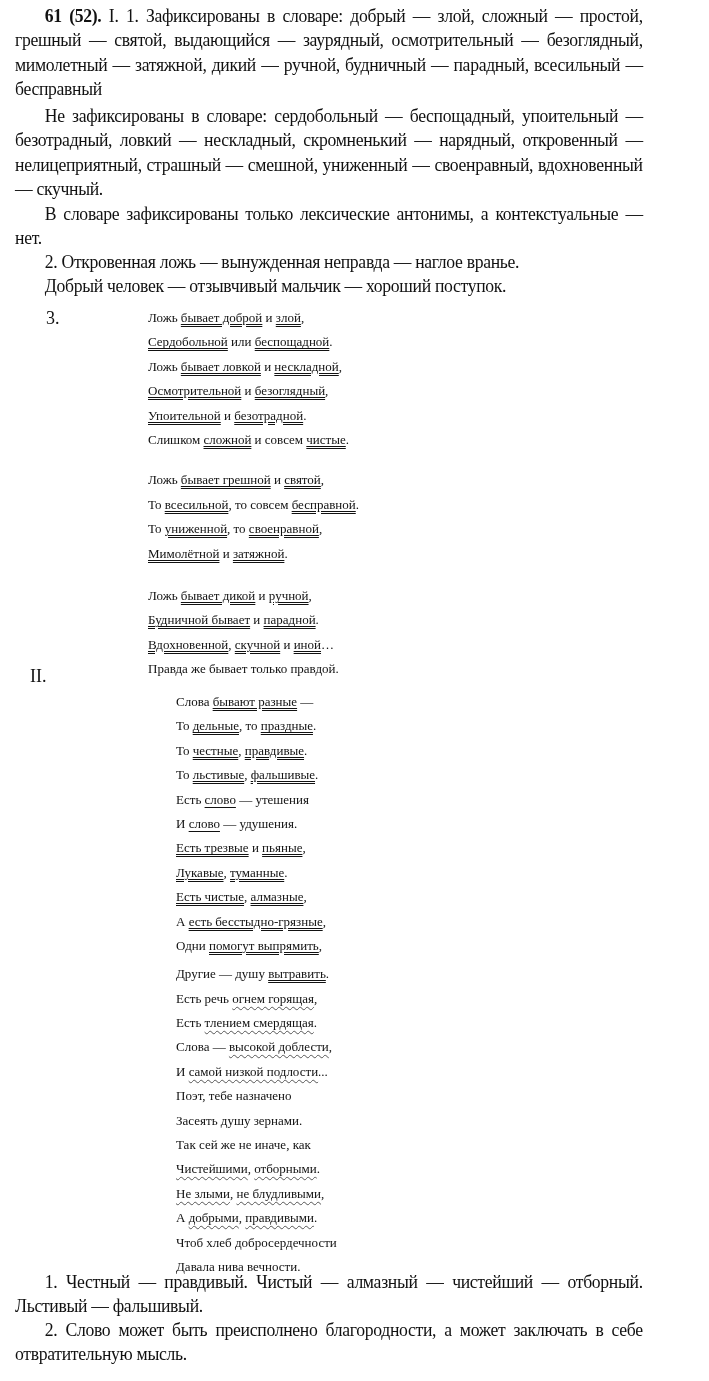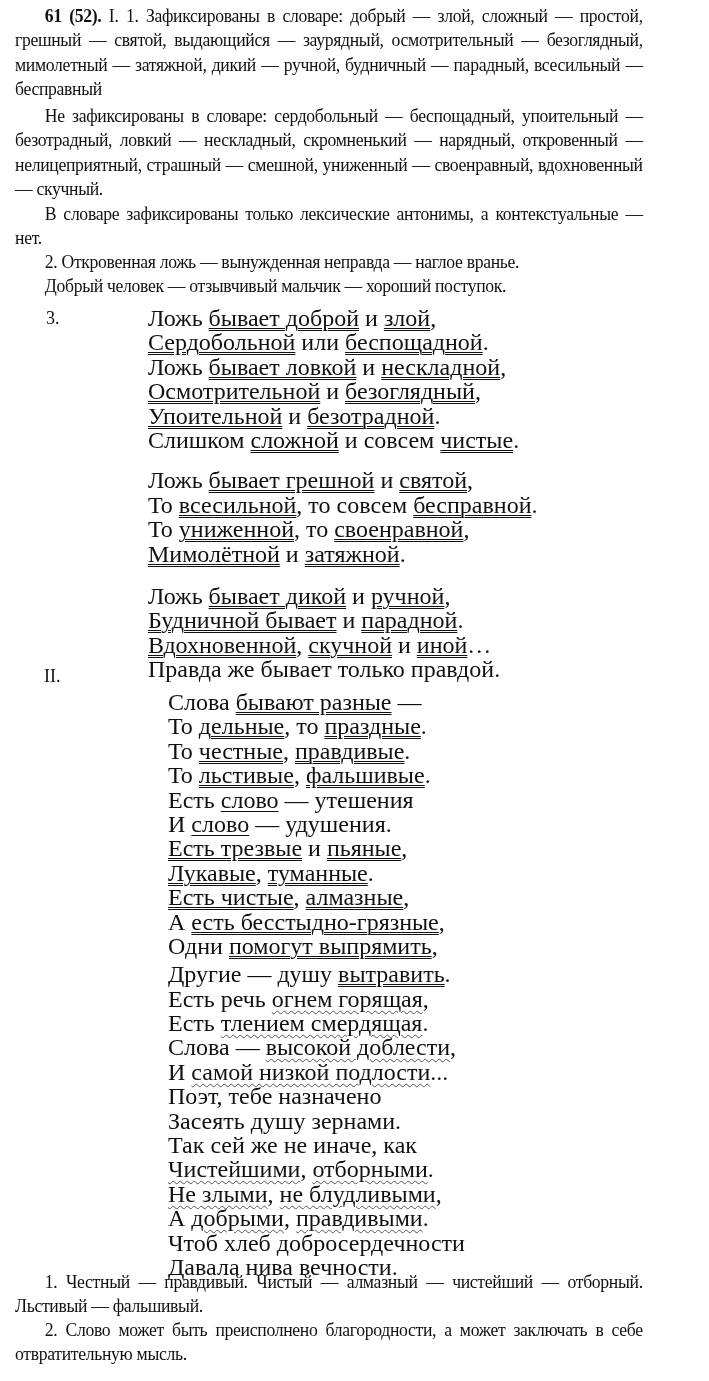--- a/index.html
+++ b/index.html
@@ -14,21 +14,21 @@
     position: absolute; left: 15px; width: 675px;
     line-height: 24.3px;
     text-align: justify;
     text-indent: 32px;
     letter-spacing: -0.35px;
     transform: scaleX(0.93);
     transform-origin: left top;
   }
   .para b { font-weight: bold; }
   .num { position: absolute; font-size: 18px; }
-  .verse { position: absolute; line-height: 24.4px; font-size: 24px; white-space: nowrap; }
+  .verse { position: absolute; line-height: 24.4px; font-size: 13px; white-space: nowrap; }
   .verse .line { display: block; height: 24.4px; }
   .u1 { text-decoration: underline; text-underline-offset: 3px; text-decoration-thickness: 1px; }
   .u2 { text-decoration: underline double; text-underline-offset: 2px; text-decoration-thickness: 1px; }
   .uw { text-decoration: underline wavy #555; text-underline-offset: 3px; text-decoration-thickness: 1px; }
 </style>
 </head>
 <body>
 
 <div class="para" style="top:4px;">
   <b>61 (52).</b>
@@ -67,22 +67,22 @@
       <span class="line"><span class="u2">Мимолётной</span><span> и </span><span class="u2">затяжной</span><span>.</span></span>
     </div>
   <div style="margin-top:18px;">
       <span class="line"><span>Ложь </span><span class="u2">бывает дикой</span><span> и </span><span class="u2">ручной</span><span>,</span></span>
       <span class="line"><span class="u2">Будничной бывает</span><span> и </span><span class="u2">парадной</span><span>.</span></span>
       <span class="line"><span class="u2">Вдохновенной</span><span>, </span><span class="u2">скучной</span><span> и </span><span class="u2">иной</span><span>…</span></span>
       <span class="line"><span>Правда же бывает только правдой.</span></span>
     </div>
 </div>
 
-<div class="num" style="left:44px; top:666px;text-align:right;">II.</div>
-<div class="verse" style="left:168px; top:690px;">
+<div class="num" style="left:30px; top:666px;text-align:right;">II.</div>
+<div class="verse" style="left:176px; top:690px;">
   <div>
       <span class="line"><span>Слова </span><span class="u2">бывают разные</span><span> —</span></span>
       <span class="line"><span>То </span><span class="u2">дельные</span><span>, то </span><span class="u2">праздные</span><span>.</span></span>
       <span class="line"><span>То </span><span class="u2">честные</span><span>, </span><span class="u2">правдивые</span><span>.</span></span>
       <span class="line"><span>То </span><span class="u2">льстивые</span><span>, </span><span class="u2">фальшивые</span><span>.</span></span>
       <span class="line"><span>Есть </span><span class="u1">слово</span><span> — утешения</span></span>
       <span class="line"><span>И </span><span class="u1">слово</span><span> — удушения.</span></span>
       <span class="line"><span class="u2">Есть трезвые</span><span> и </span><span class="u2">пьяные</span><span>,</span></span>
       <span class="line"><span class="u2">Лукавые</span><span>, </span><span class="u2">туманные</span><span>.</span></span>
       <span class="line"><span class="u2">Есть чистые</span><span>, </span><span class="u2">алмазные</span><span>,</span></span>

